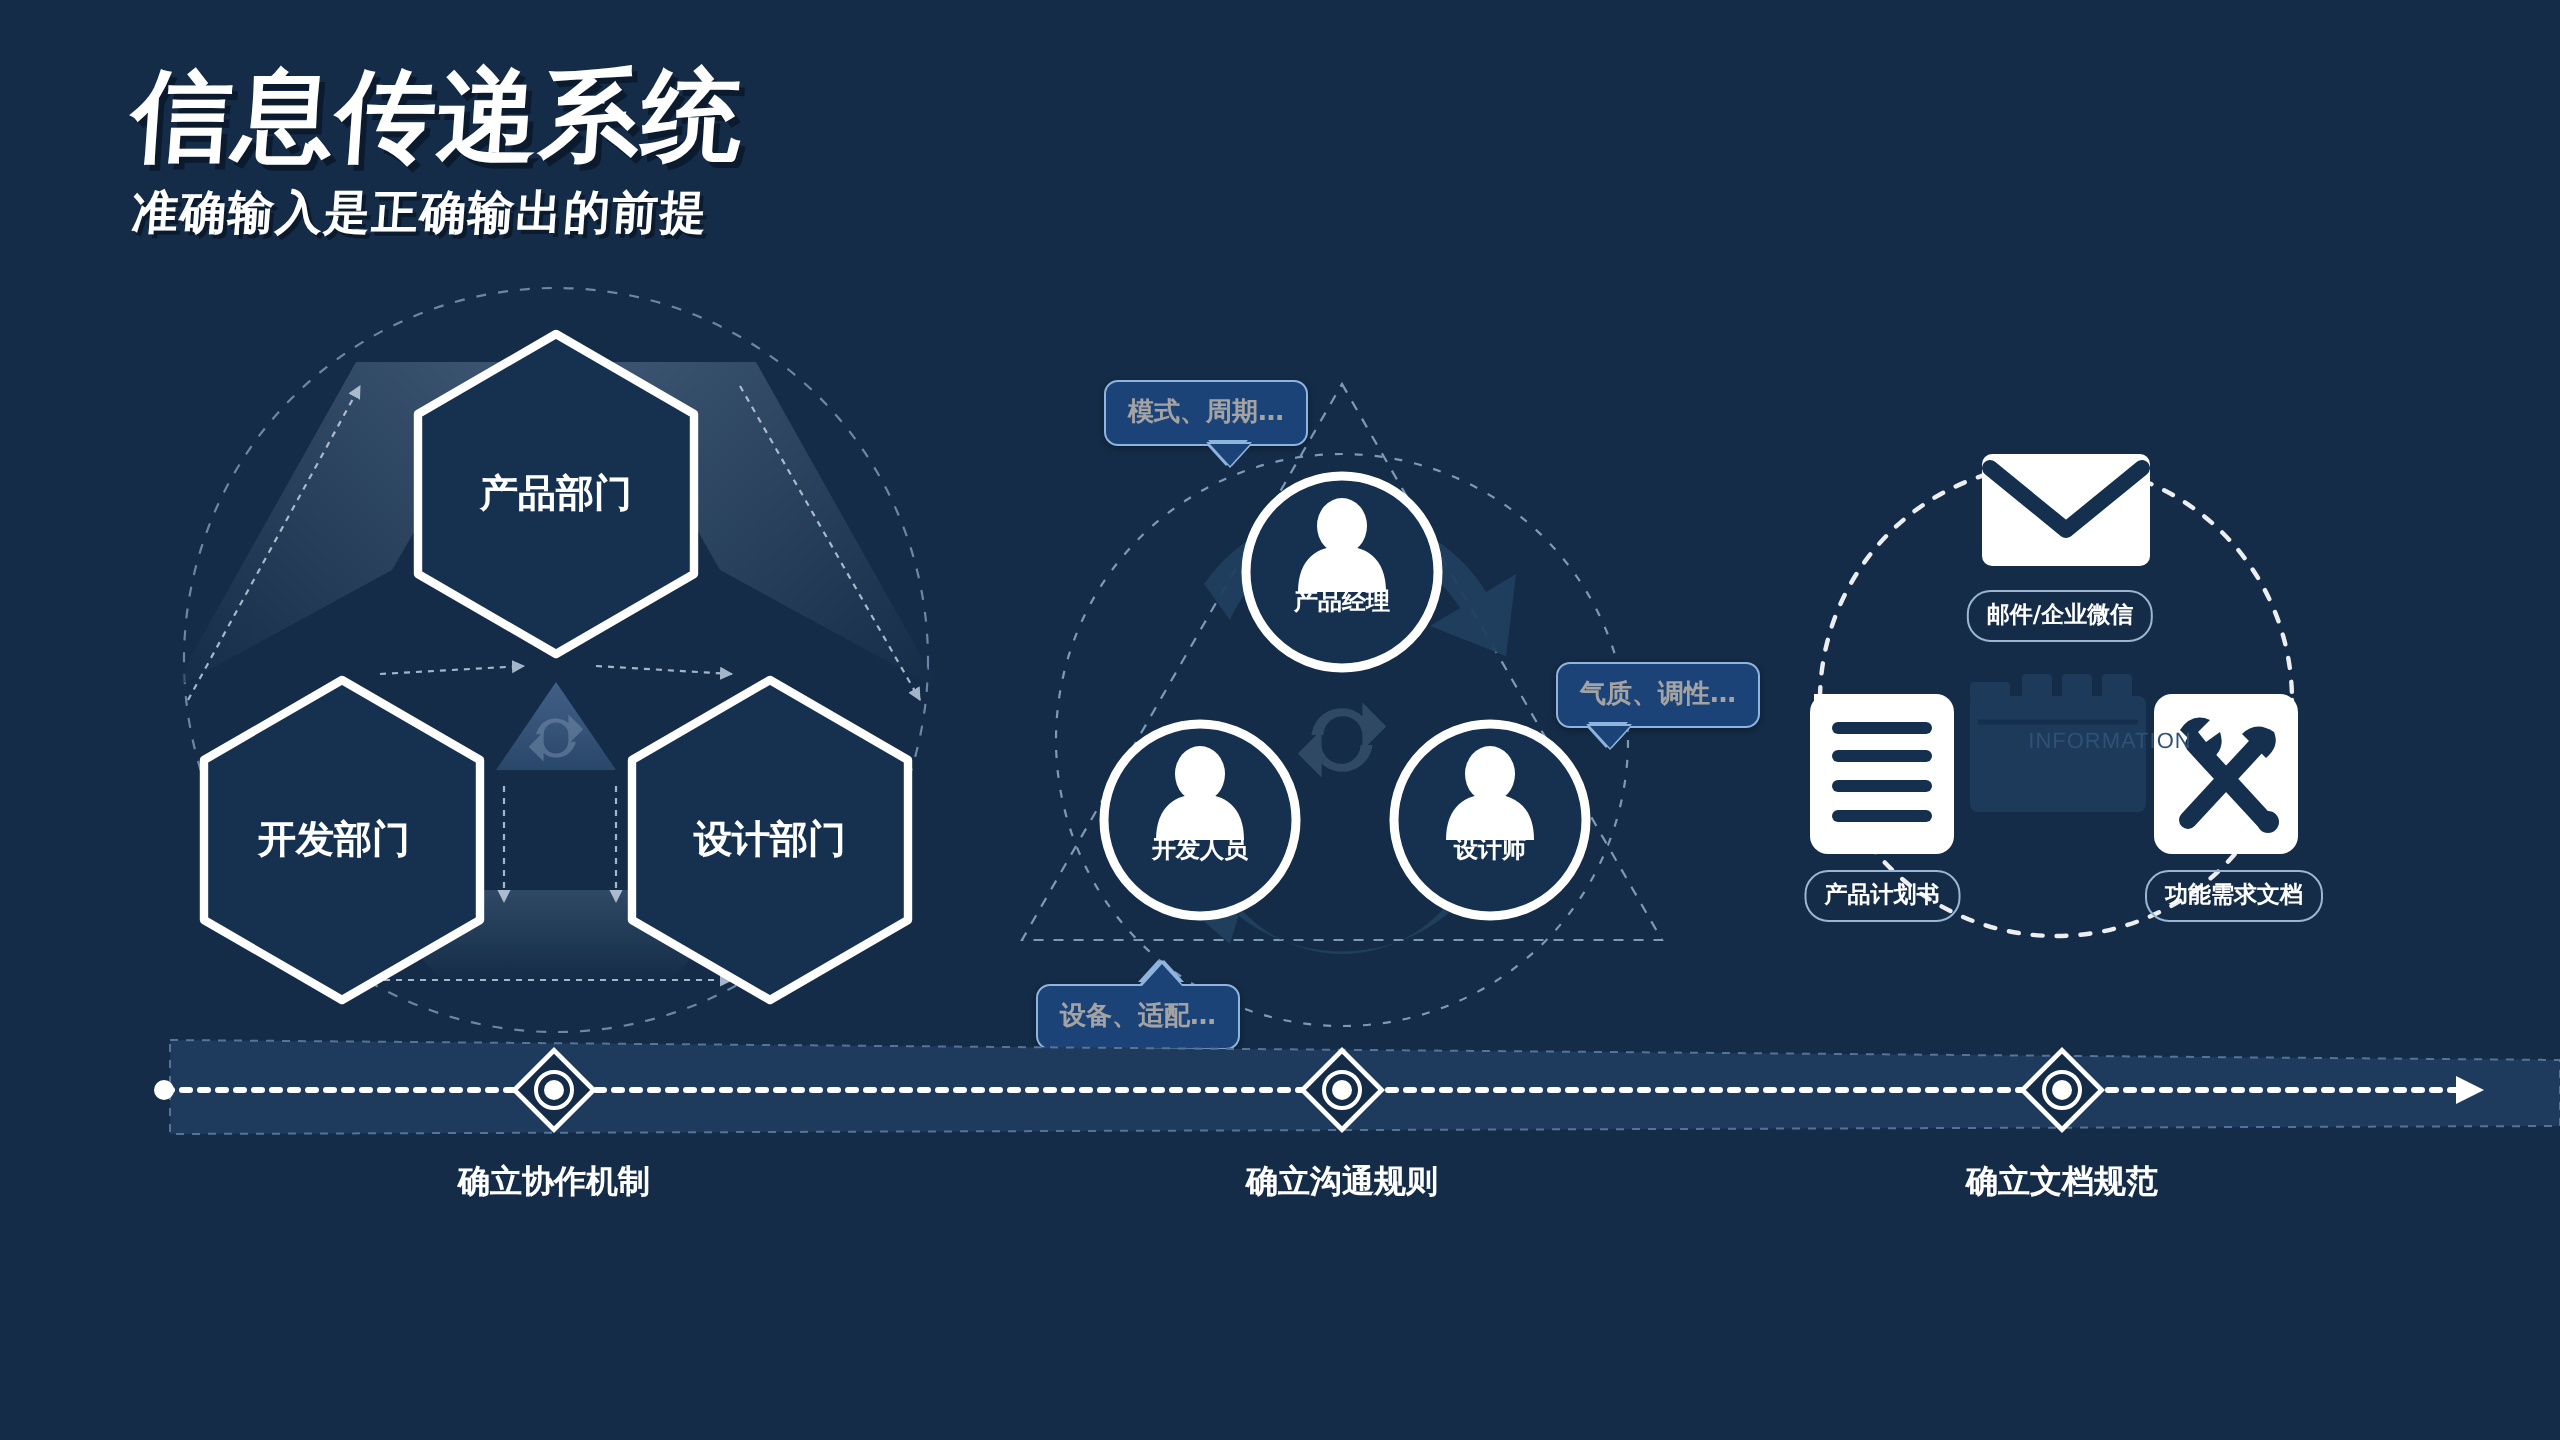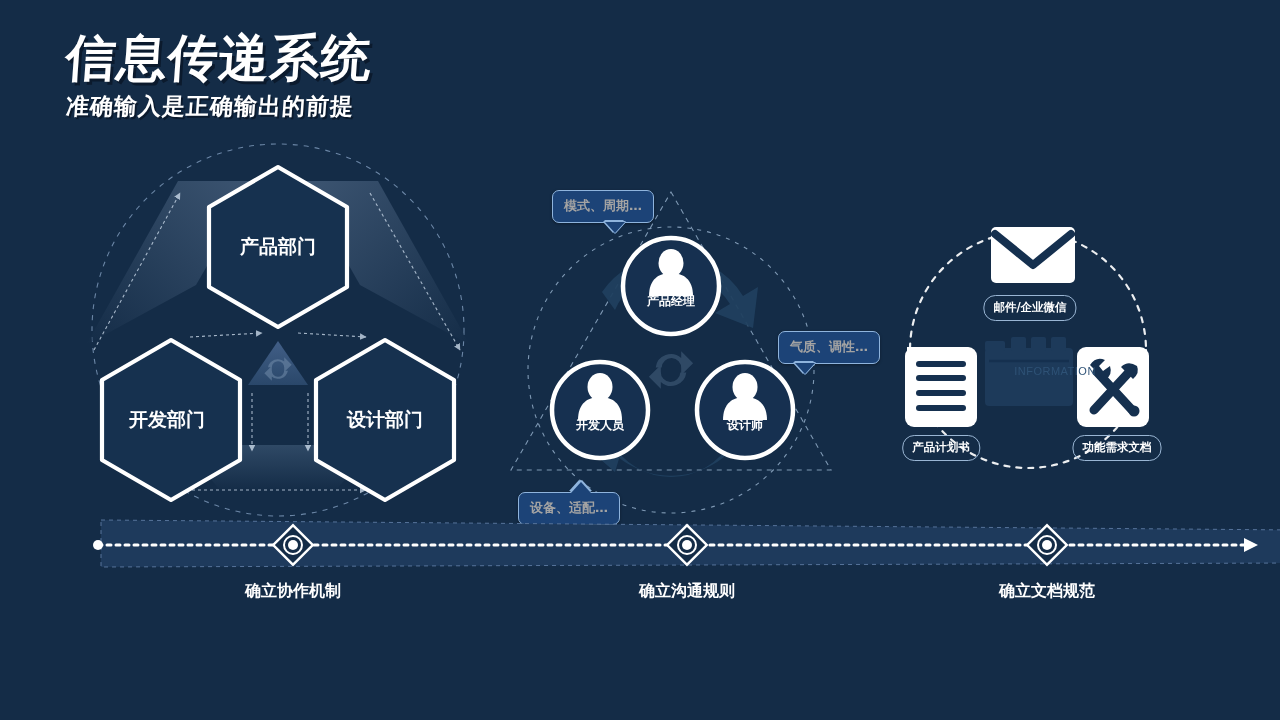--- a/index.html
+++ b/index.html
@@ -87,21 +87,21 @@
     border-radius: 12px;
     color: #ffffff; font-size: 11.5px; font-weight: 700;
     padding: 4px 9px 5px;
     white-space: nowrap;
     transform: translateX(-50%);
     background: transparent;
     font-family: "DejaVu Sans", "Liberation Sans", sans-serif;
   }
 
   
-  #timeline { position: absolute; left: 16px; top: 505px; width: 1038px; height: 110px; }
+  #timeline { position: absolute; left: 0; top: 505px; width: 1038px; height: 110px; }
   .tl-label {
     position: absolute; top: 76px;
     color: #ffffff; font-size: 16px; font-weight: 700;
     transform: translateX(-50%); white-space: nowrap;
     font-family: "DejaVu Sans", "Liberation Sans", sans-serif;
   }
 
   
   #footer {
     position: absolute; left: 0; top: 680px; width: 1280px;

